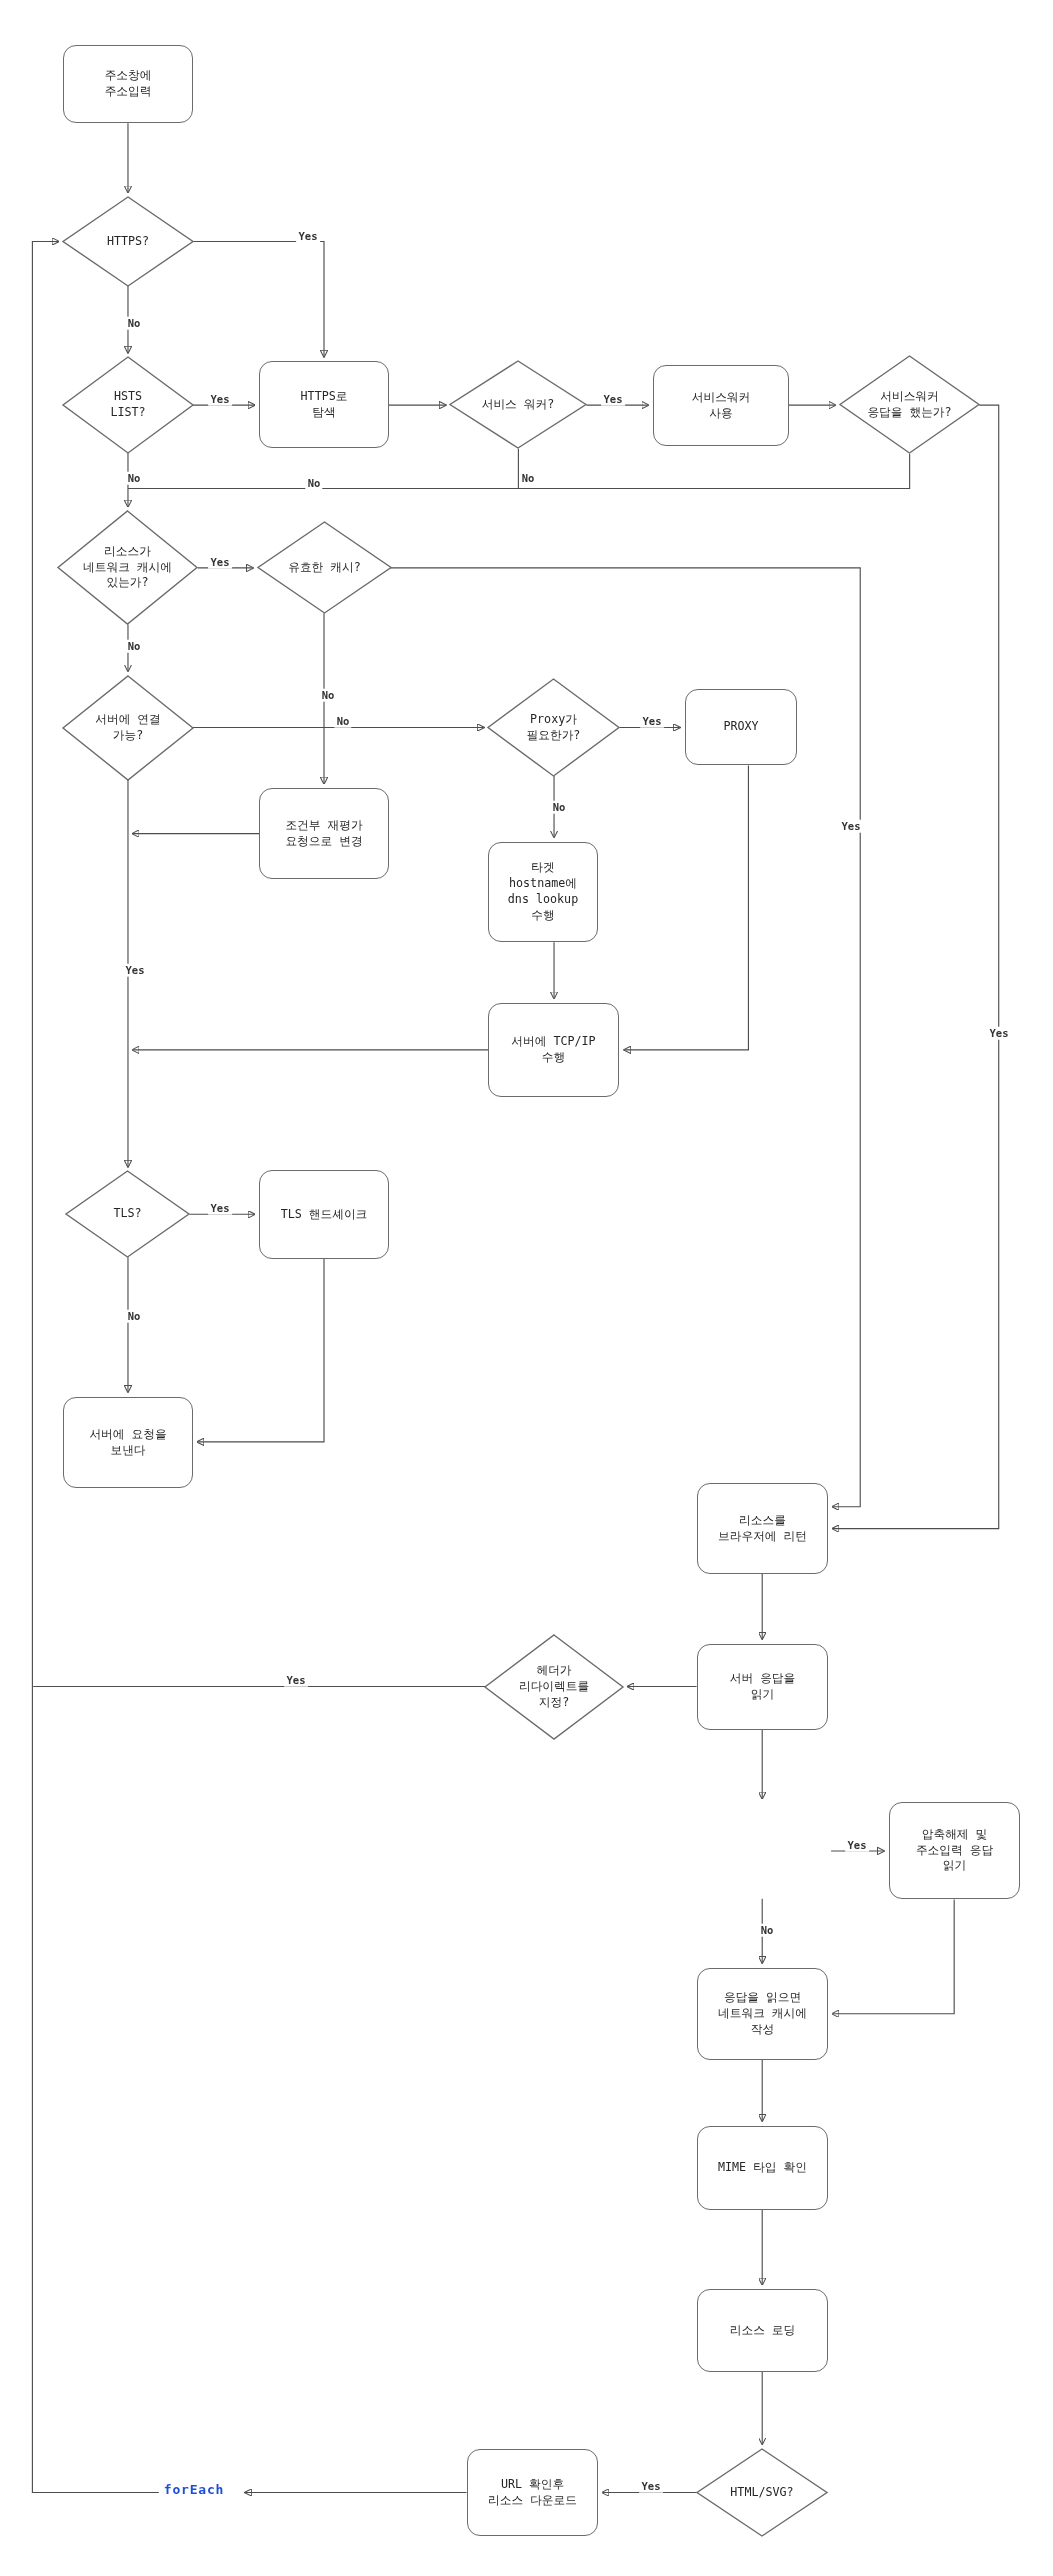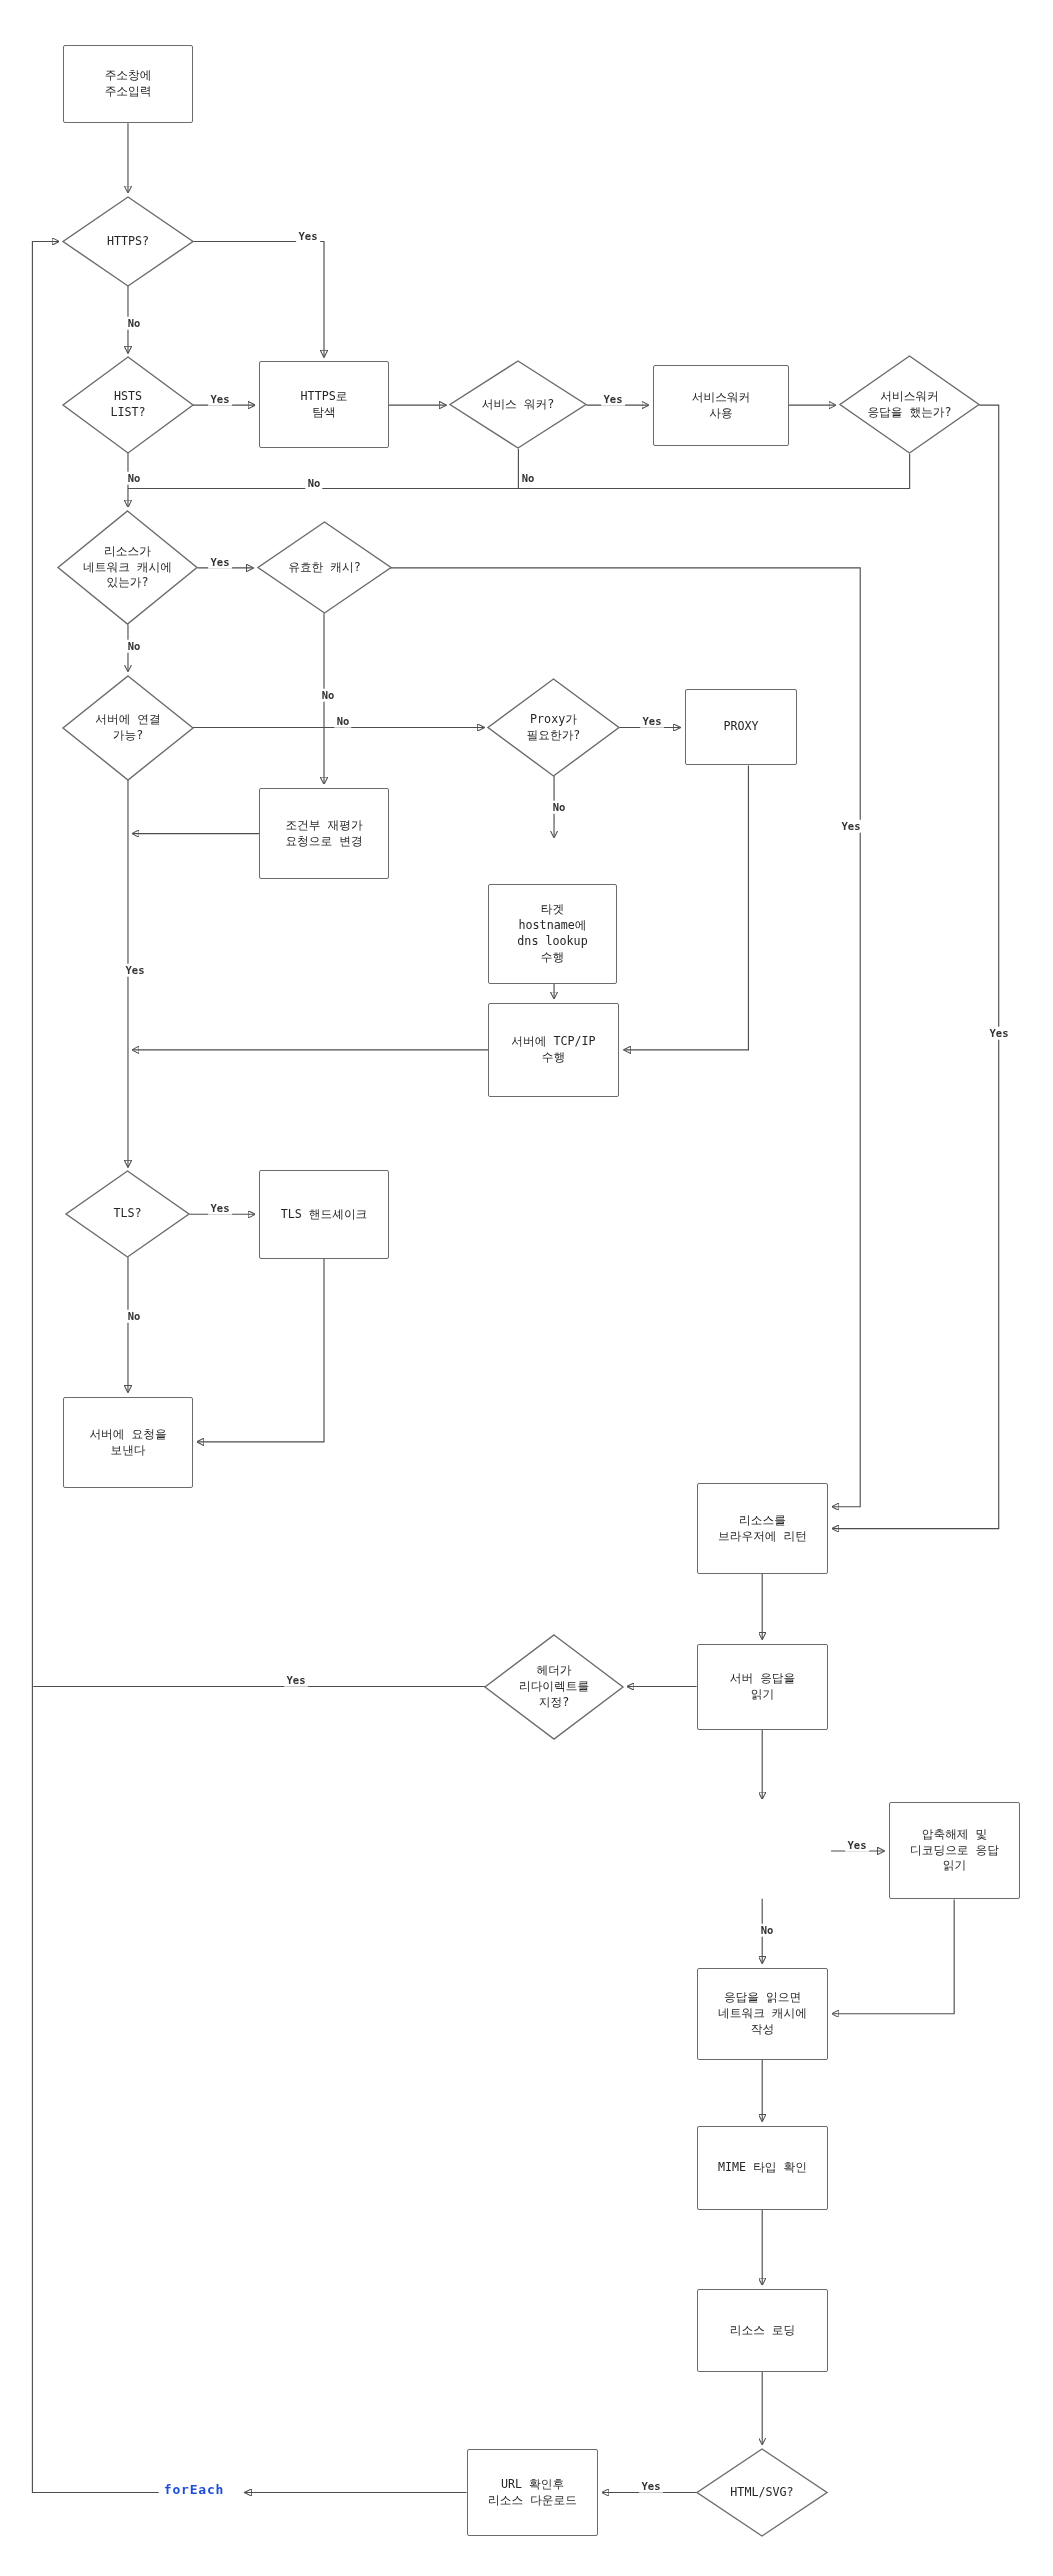--- a/index.html
+++ b/index.html
@@ -3,21 +3,21 @@
 <meta charset="utf-8">
 <style>
   * { margin:0; padding:0; box-sizing:border-box; }
   html,body { background:#ffffff; }
   body { font-family:"DejaVu Sans Mono","Liberation Mono",monospace; }
   .canvas { position:relative; width:1053px; height:2576px; background:#ffffff; overflow:hidden; }
   .edges { position:absolute; left:0; top:0; z-index:1; }
   .edges path { fill:none; stroke:#4d4d4d; stroke-width:1.4px; }
   .node { position:absolute; z-index:2; display:flex; align-items:center; justify-content:center; text-align:center; }
   .node .nl { position:relative; z-index:2; white-space:pre-line; font-size:11.7px; line-height:1.35; color:#262626; padding:0 3.2px; }
-  .rect { background:#ffffff; border:1.1px solid #6b6b6b; border-radius:2px; }
+  .rect { background:#ffffff; border:1.1px solid #6b6b6b; border-radius:13px; }
   .diamond { background:transparent; }
   .diamond .shape { position:absolute; left:0; top:0; width:100%; height:100%; overflow:visible; }
   .diamond polygon { fill:#ffffff; stroke:#6b6b6b; stroke-width:1.4; vector-effect:non-scaling-stroke; }
   .elabel { position:absolute; z-index:3; transform:translate(-50%,-50%); background:#ffffff; font-size:10.5px; font-weight:bold; color:#333333; padding:0 2.4px; line-height:1.2; }
   .floating { position:absolute; z-index:3; transform:translate(-50%,-50%); font-size:13px; font-weight:bold; color:#1d4ed8; letter-spacing:0.8px; }
 </style>
 </head>
 <body>
 
 <div class="canvas">
@@ -81,21 +81,21 @@
     <span class="nl">서비스워커
 사용</span>
   </div>
   <div class="node rect" style="left:685px;top:689px;width:112px;height:76px">
     <span class="nl">PROXY</span>
   </div>
   <div class="node rect" style="left:259px;top:788px;width:130px;height:91px">
     <span class="nl">조건부 재평가
 요청으로 변경</span>
   </div>
-  <div class="node rect" style="left:488px;top:884px;width:129px;height:100px">
+  <div class="node rect" style="left:488px;top:842px;width:110px;height:100px">
     <span class="nl">타겟
 hostname에
 dns lookup
 수행</span>
   </div>
   <div class="node rect" style="left:488px;top:1003px;width:131px;height:94px">
     <span class="nl">서버에 TCP/IP
 수행</span>
   </div>
   <div class="node rect" style="left:259px;top:1170px;width:130px;height:89px">
@@ -108,21 +108,21 @@
   <div class="node rect" style="left:697px;top:1483px;width:131px;height:91px">
     <span class="nl">리소스를
 브라우저에 리턴</span>
   </div>
   <div class="node rect" style="left:697px;top:1644px;width:131px;height:86px">
     <span class="nl">서버 응답을
 읽기</span>
   </div>
   <div class="node rect" style="left:889px;top:1802px;width:131px;height:97px">
     <span class="nl">압축해제 및
-디코딩으로 응답
+주소입력 응답
 읽기</span>
   </div>
   <div class="node rect" style="left:697px;top:1968px;width:131px;height:92px">
     <span class="nl">응답을 읽으면
 네트워크 캐시에
 작성</span>
   </div>
   <div class="node rect" style="left:697px;top:2126px;width:131px;height:84px">
     <span class="nl">MIME 타입 확인</span>
   </div>

